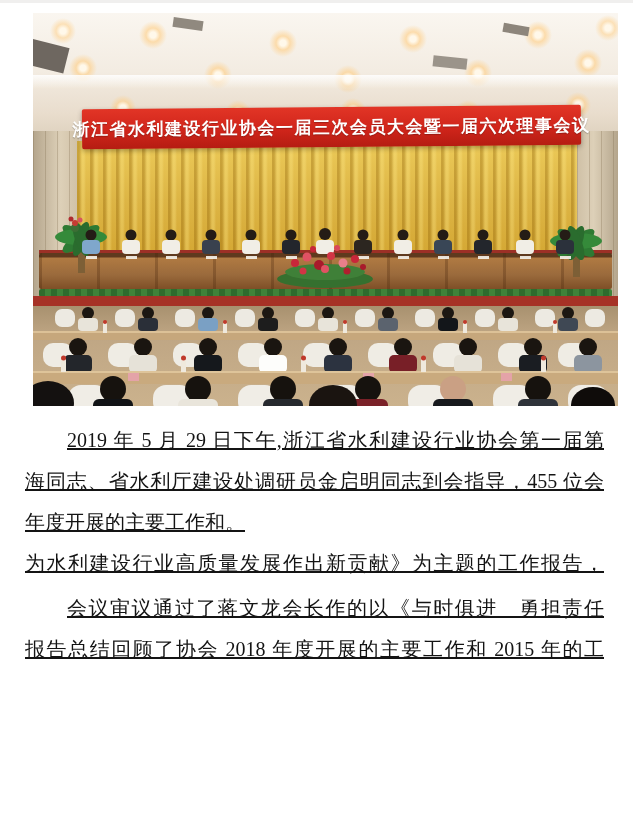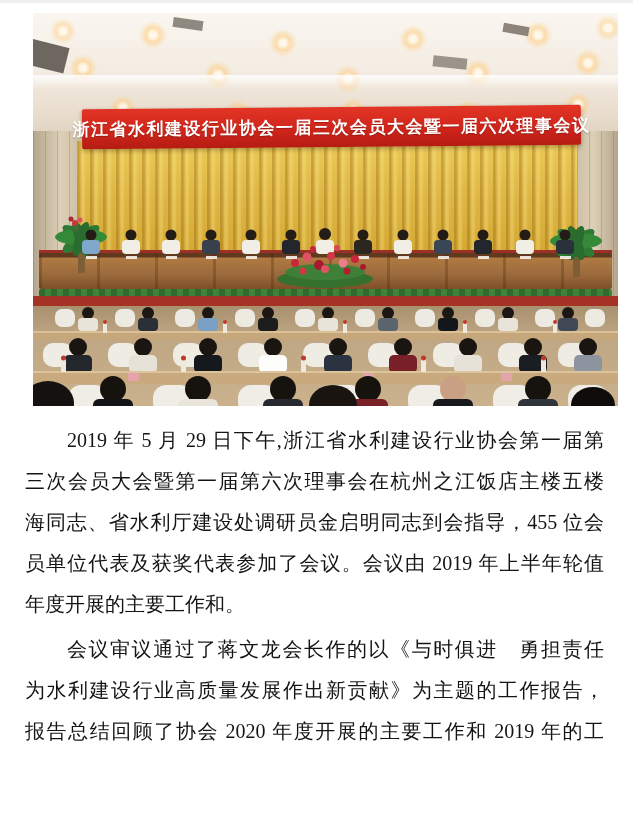--- a/index.html
+++ b/index.html
@@ -94,21 +94,21 @@
     position:absolute;left:0;right:0;top:293px;bottom:0;
     background:linear-gradient(180deg,#a8916f,#bfa684 30%,#cbb28d 100%);
   }
   .figures{position:absolute;left:0;top:0;pointer-events:none;}
 
   
   .article{
     margin:14px 4px 0 25px;width:579px;
     font-size:20px;line-height:41px;color:#141414;
   }
-  .ln{text-align:justify;text-align-last:justify;white-space:nowrap;}
+  .ln{text-align:justify;text-align-last:justify;white-space:nowrap;text-decoration:underline;}
   .ln.first{text-indent:42px;}
   .ln.last{text-align-last:left;}
   .para2{margin-top:4px;}
 </style>
 </head>
 <body>
 
 <div class="top-edge"></div>
 
 <div class="page">
@@ -417,22 +417,20 @@
           </g>
         <ellipse cx="15" cy="390" rx="26" ry="22" fill="#141110"></ellipse>
         <ellipse cx="300" cy="392" rx="24" ry="20" fill="#1a1410"></ellipse>
         <ellipse cx="560" cy="392" rx="22" ry="18" fill="#0f0c0a"></ellipse>
       </g>
     </svg>
   </figure>
 
   <div class="article">
     <div class="ln first">2019 年 5 月 29 日下午,浙江省水利建设行业协会第一届第</div>
-    <div class="ln">三次会员大会暨第一届第六次理事会在杭州之江饭店主楼五楼</div>
     <div class="ln">海同志、省水利厅建设处调研员金启明同志到会指导，455 位会</div>
-    <div class="ln">员单位代表及获奖代表参加了会议。会议由 2019 年上半年轮值</div>
     <div class="ln last">年度开展的主要工作和。</div>
+    <div class="ln">为水利建设行业高质量发展作出新贡献》为主题的工作报告，</div>
     <div class="ln first para2">会议审议通过了蒋文龙会长作的以《与时俱进　勇担责任</div>
-    <div class="ln">为水利建设行业高质量发展作出新贡献》为主题的工作报告，</div>
-    <div class="ln">报告总结回顾了协会 2020 年度开展的主要工作和 2019 年的工</div>
+    <div class="ln">报告总结回顾了协会 2018 年度开展的主要工作和 2015 年的工</div>
   </div>
 
 </div>
 
 </body></html>

